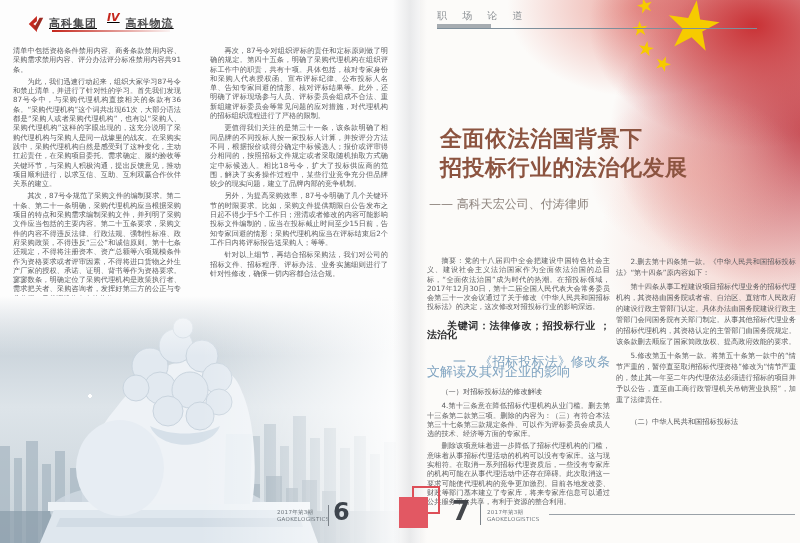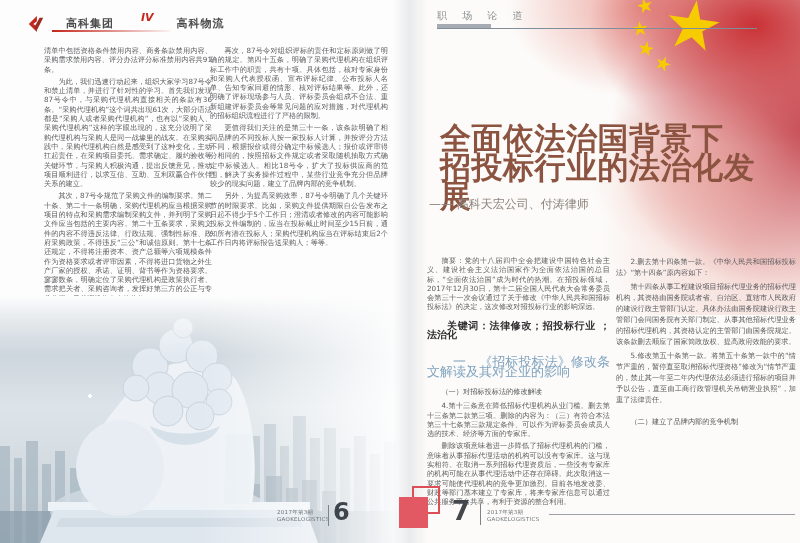--- a/index.html
+++ b/index.html
@@ -1,48 +1,48 @@
 <!DOCTYPE html>
 <html><head>
 <meta charset="utf-8">
 <style>
   html,body{margin:0;padding:0;background:#e9e9e9;font-family:"DejaVu Sans",sans-serif;}
   #spread{position:relative;width:800px;height:543px;background:#fdfdfd;overflow:hidden;margin:0 auto;}
   
   #left-page{position:absolute;left:0;top:0;width:400px;height:543px;background:#fdfdfd;}
-  .logo-row{position:absolute;left:27px;top:11px;display:flex;align-items:center;gap:21px;}
+  .logo-row{position:absolute;left:27px;top:11px;display:flex;align-items:center;gap:4px;text-decoration:underline;}
   .logo-row .brandname{font-size:11px;font-weight:bold;color:#4b4b4d;letter-spacing:1px;}
   .logo-row .brandmark{font-size:11px;font-weight:bold;font-style:italic;color:#c5271d;margin:0 2px 12px 6px;}
   .logo-underline{position:absolute;left:52px;top:30px;width:118px;height:2px;
      background:linear-gradient(to right,#c5271d,rgba(197,39,29,0.05));}
   .bodycol{position:absolute;font-size:7.2px;line-height:9.3px;color:#5b5c5f;text-align:justify;}
   .bodycol p{margin:0 0 3px 0;text-indent:2em;}
   .bodycol p.noindent{text-indent:0;}
-  #left-col1{left:44px;top:46px;width:168px;}
+  #left-col1{left:13px;top:46px;width:168px;}
   #left-col2{left:210px;top:46px;width:178px;}
   
   #photo{position:absolute;left:0;top:296px;width:400px;height:247px;}
   
   #gutter-shadow{position:absolute;left:393px;top:0;width:34px;height:543px;
      background:linear-gradient(to right,rgba(255,255,255,0),rgba(110,115,125,0.14) 50%,rgba(255,255,255,0));pointer-events:none;}
   .deco-square-outline{position:absolute;left:412px;top:486px;width:24px;height:24px;border:2px solid #dd4f58;background:transparent;z-index:6;}
   .deco-square-fill{position:absolute;left:399px;top:497px;width:29px;height:31px;background:#e25863;z-index:7;}
   
   #right-page{position:absolute;left:420px;top:0;width:380px;height:543px;background:#fcfbf9;}
   #flag{position:absolute;left:420px;top:0;width:380px;height:315px;overflow:hidden;pointer-events:none;
      background:
        radial-gradient(ellipse 150px 120px at 72% 55%,rgba(238,170,160,0.55),rgba(238,170,160,0) 70%),
        radial-gradient(ellipse 230px 170px at 88% 8%,rgba(199,42,46,0.95),rgba(199,42,46,0) 72%),
        radial-gradient(ellipse 280px 230px at 103% 42%,rgba(190,48,58,0.85),rgba(190,48,58,0) 72%),
        radial-gradient(ellipse 190px 130px at 58% 2%,rgba(228,124,114,0.65),rgba(228,124,114,0) 70%),
        radial-gradient(ellipse 200px 190px at 85% 78%,rgba(235,160,150,0.4),rgba(235,160,150,0) 72%);}
   #section-label{position:absolute;left:437px;top:9px;font-size:10px;letter-spacing:6px;color:#8a8f93;z-index:3;}
   #section-bar{position:absolute;left:437px;top:24px;width:54px;height:4px;background:#a6acb1;z-index:3;}
   #section-rule{position:absolute;left:437px;top:28px;width:320px;height:1px;background:#7e8f9b;z-index:3;}
-  #article-title{position:absolute;left:440px;top:124px;width:345px;font-size:31px;line-height:29px;font-weight:bold;color:#8c5440;letter-spacing:0.5px;z-index:3;}
+  #article-title{position:absolute;left:440px;top:124px;width:345px;font-size:22px;line-height:29px;font-weight:bold;color:#8c5440;letter-spacing:0.5px;z-index:3;}
   #byline{position:absolute;left:429px;top:188px;font-size:12px;color:#8d837d;z-index:3;margin-top:8px;}
   #mid-col{left:427px;top:256px;width:183px;}
   #right-col{left:616px;top:256px;width:180px;line-height:11px;}
   .abstract{text-indent:2em;}
   .keywords{font-size:10px;font-weight:bold;color:#2f2f31;text-indent:0;margin:9px 0 0 0 !important;}
   .sec-heading{color:#7fa3c0;font-size:13px;text-indent:0;margin:18px 0 0 0 !important;}
   .sub-heading{color:#55565a;margin:11px 0 5px 0 !important;}
   
   .footer-smalltext{font-size:5.5px;line-height:6.5px;color:#6d757c;letter-spacing:0.3px;}
   #footer-left{position:absolute;left:277px;top:509px;z-index:5;}
@@ -73,21 +73,22 @@
 
     <div id="left-col1" class="bodycol">
       <p class="noindent">清单中包括资格条件禁用内容、商务条款禁用内容、采购需求禁用内容、评分办法评分标准禁用内容共91条。</p>
       <p>为此，我们迅速行动起来，组织大家学习87号令和禁止清单，并进行了针对性的学习。首先我们发现87号令中，与采购代理机构直接相关的条款有36条。“采购代理机构”这个词共出现61次，大部分语法都是“采购人或者采购代理机构”，也有以“采购人、采购代理机构”这样的字眼出现的，这充分说明了采购代理机构与采购人是同一战壕里的战友。在采购实践中，采购代理机构自然是感受到了这种变化，主动扛起责任，在采购项目委托、需求确定、履约验收等关键环节，与采购人积极沟通，提出反馈意见，推动项目顺利进行，以求互信、互助、互利双赢合作伙伴关系的建立。</p>
       <p>其次，87号令规范了采购文件的编制要求。第二十条、第二十一条明确，采购代理机构应当根据采购项目的特点和采购需求编制采购文件，并列明了采购文件应当包括的主要内容。第二十五条要求，采购文件的内容不得违反法律、行政法规、强制性标准、政府采购政策，不得违反“三公”和诚信原则。第十七条还规定，不得将注册资本、资产总额等六项规模条件作为资格要求或者评审因素，不得将进口货物之外生产厂家的授权、承诺、证明、背书等作为资格要求。寥寥数条，明确定位了采购代理机构是政策执行者、需求把关者、采购咨询者，发挥好第三方的公正与专业作用，是代理机构存在的价值。</p>
     </div>
 
     <div id="left-col2" class="bodycol">
       <p>再次，87号令对组织评标的责任和定标原则做了明确的规定。第四十五条，明确了采购代理机构在组织评标工作中的职责，共有十项。具体包括，核对专家身份和采购人代表授权函、宣布评标纪律、公布投标人名单、告知专家回避的情形、核对评标结果等。此外，还明确了评标现场参与人员、评标委员会组成不合法、重新组建评标委员会等常见问题的应对措施，对代理机构的招标组织流程进行了严格的限制。</p>
       <p>更值得我们关注的是第三十一条，该条款明确了相同品牌的不同投标人按一家投标人计算，并按评分方法不同，根据报价或得分确定中标候选人；报价或评审得分相同的，按照招标文件规定或者采取随机抽取方式确定中标候选人。相比18号令，扩大了投标供应商的范围，解决了实务操作过程中，某些行业竞争充分但品牌较少的现实问题，建立了品牌内部的竞争机制。</p>
-      <p>另外，为提高采购效率，87号令明确了几个关键环节的时限要求。比如，采购文件提供期限自公告发布之日起不得少于5个工作日；澄清或者修改的内容可能影响投标文件编制的，应当在投标截止时间至少15日前，通知所有潜在投标人；采购代理机构应当在评标结束后2个工作日内将评标报告送采购人；等等。</p>
+      <p>另外，为提高采购效率，87号令明确了几个关键环节的时限要求。比如，采购文件提供期限自公告发布之日起不得少于5个工作日；澄清或者修改的内容可能影响投标文件编制的，应当在投标截止时间至少15日前，告知专家回避的情形；采购代理机构应当在评标结束后2个工作日内将评标报告送采购人；等等。</p>
+      <p>针对以上细节，再结合招标采购法，我们对公司的招标文件、招标程序、评标办法、业务实施细则进行了针对性修改，确保一切内容都合法合规。</p>
     </div>
 
     <div id="photo">
       <svg width="400" height="247" viewBox="0 0 400 247">
         <defs>
           <linearGradient id="sky" x1="0" y1="0" x2="0" y2="1">
             <stop offset="0" stop-color="#bcc7d0"></stop>
             <stop offset="0.45" stop-color="#dde4e9"></stop>
             <stop offset="1" stop-color="#c7d1d8"></stop>
           </linearGradient>
@@ -198,21 +199,21 @@
     <p class="sec-heading">一、《招标投标法》修改条文解读及其对企业的影响</p>
     <p class="sub-heading">（一）对招标投标法的修改解读</p>
     <p>4.第十三条意在降低招标代理机构从业门槛。删去第十三条第二款第三项。删除的内容为：（三）有符合本法第三十七条第三款规定条件、可以作为评标委员会成员人选的技术、经济等方面的专家库。</p>
     <p>删除该项意味着进一步降低了招标代理机构的门槛，意味着从事招标代理活动的机构可以没有专家库。这与现实相符。在取消一系列招标代理资质后，一些没有专家库的机构可能在从事代理活动中还存在障碍。此次取消这一要求可能使代理机构的竞争更加激烈。目前各地发改委、财政等部门基本建立了专家库，将来专家库信息可以通过公共服务平台共享，有利于资源的整合利用。</p>
   </div>
 
   <div id="right-col" class="bodycol" style="position:absolute;">
     <p>2.删去第十四条第一款。《中华人民共和国招标投标法》“第十四条”原内容如下：</p>
     <p>第十四条从事工程建设项目招标代理业务的招标代理机构，其资格由国务院或者省、自治区、直辖市人民政府的建设行政主管部门认定。具体办法由国务院建设行政主管部门会同国务院有关部门制定。从事其他招标代理业务的招标代理机构，其资格认定的主管部门由国务院规定。该条款删去顺应了国家简政放权、提高政府效能的要求。</p>
     <p>5.修改第五十条第一款。将第五十条第一款中的“情节严重的，暂停直至取消招标代理资格”修改为“情节严重的，禁止其一年至二年内代理依法必须进行招标的项目并予以公告，直至由工商行政管理机关吊销营业执照”，加重了法律责任。</p>
-    <p class="sub-heading">（二）建立了品牌内部的竞争机制</p>
+    <p class="sub-heading">（二）中华人民共和国招标投标法</p>
   </div>
 
   <div id="footer-right-page">7</div>
   <div id="footer-right-bar"></div>
   <div id="footer-right" class="footer-smalltext">
     <div>2017年第3期</div>
     <div>GAOKELOGISTICS</div>
   </div>
   <div id="footer-right-rule"></div>
 

